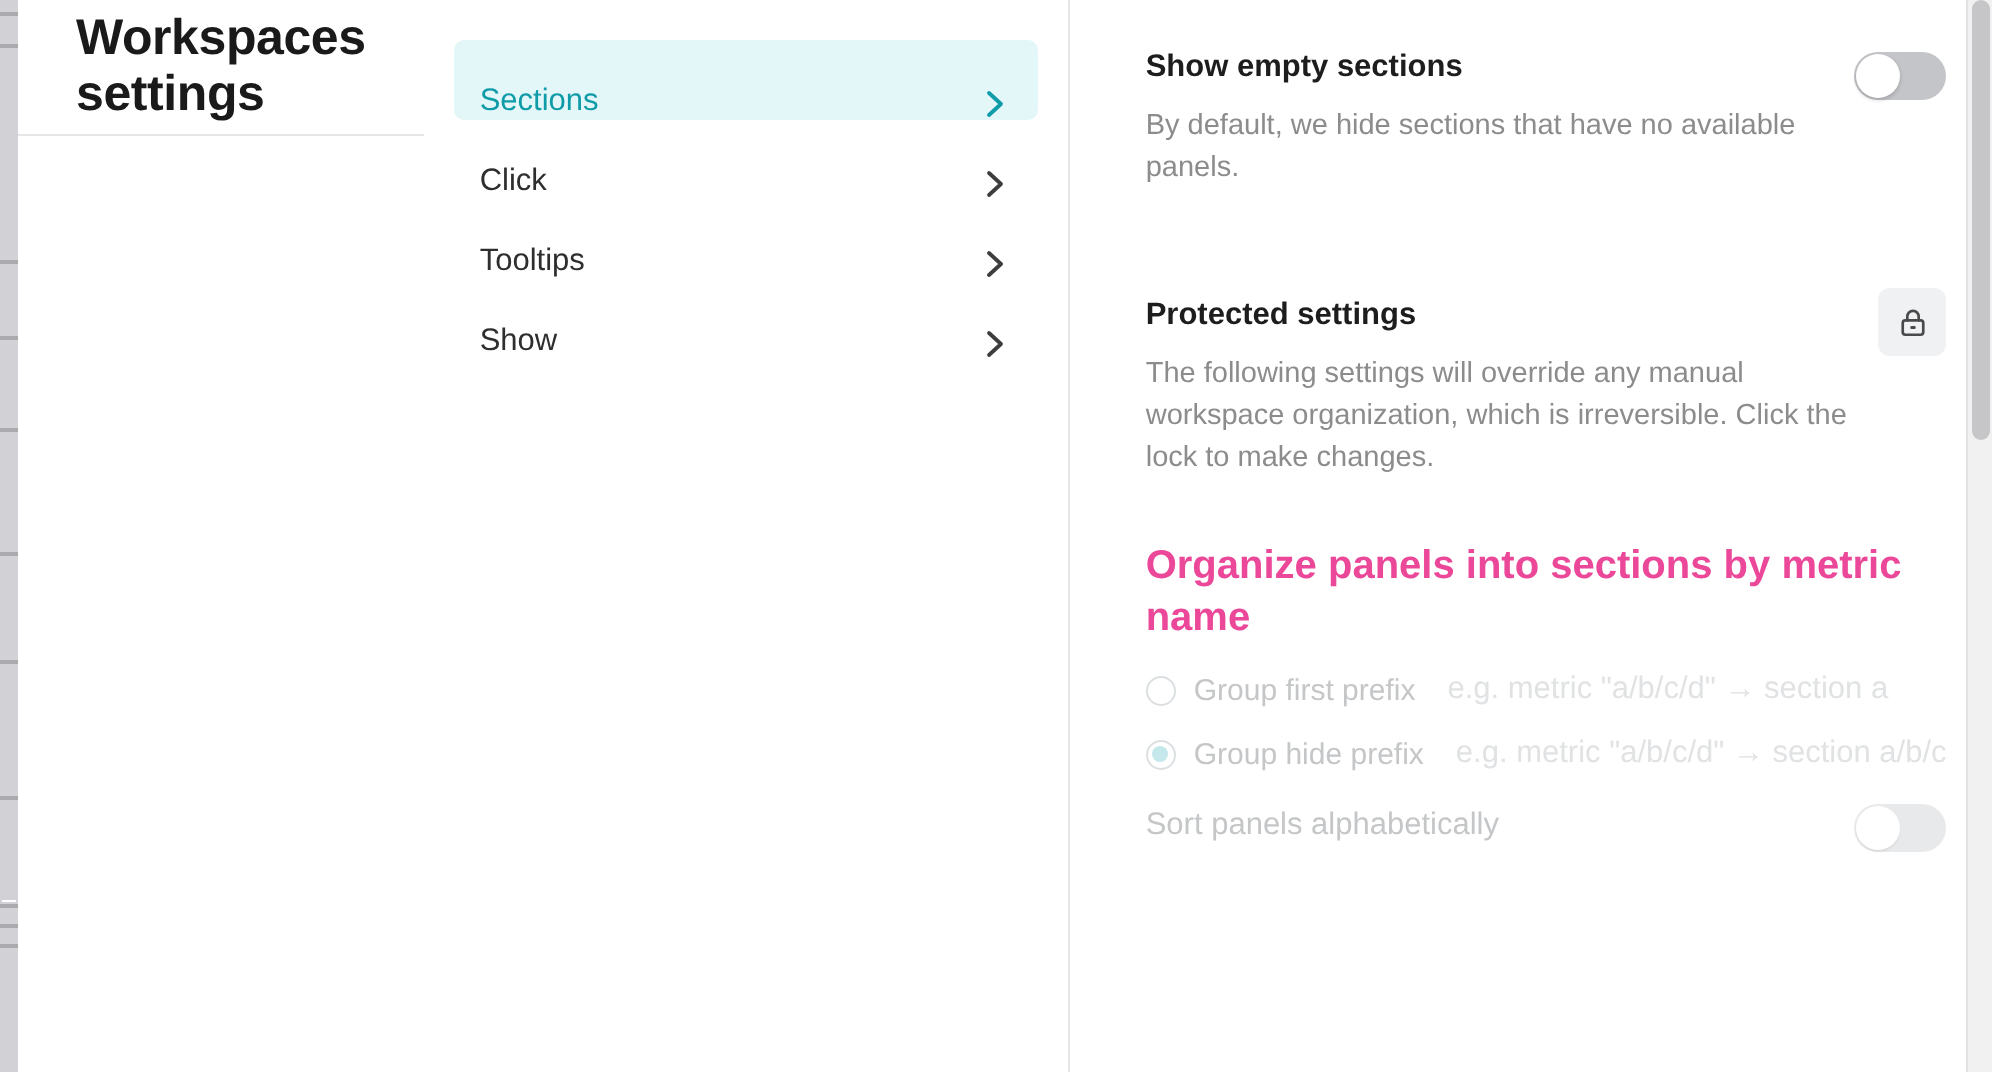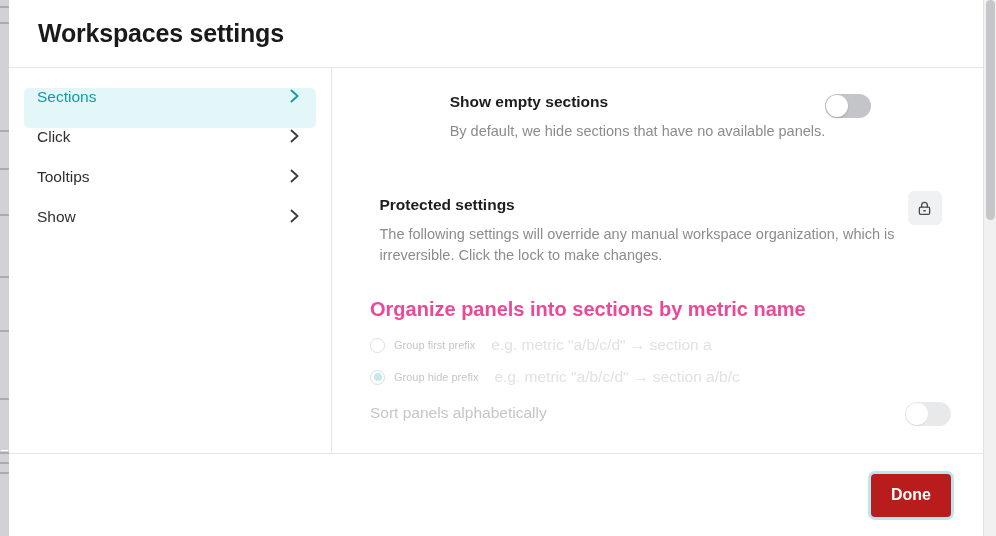--- a/index.html
+++ b/index.html
@@ -64,21 +64,21 @@
   #modal {
     position: absolute;
     left: 9px;
     top: 0;
     width: 974px;
     height: 536px;
     background: #ffffff;
     z-index: 2;
     box-sizing: border-box;
     display: flex;
-    flex-direction: column;
+    flex-direction: row;
   }
 
   
   .modal-header {
     height: 68px;
     min-height: 68px;
     border-bottom: 1px solid #e6e6e6;
     box-sizing: border-box;
     display: flex;
     align-items: center;
@@ -103,21 +103,21 @@
   .sidebar {
     width: 323px;
     min-width: 323px;
     border-right: 1px solid #e6e6e6;
     box-sizing: border-box;
     padding: 20px 15px 0 15px;
   }
   .side-item {
     height: 40px;
     display: flex;
-    align-items: flex-start;
+    align-items: flex-end;
     justify-content: space-between;
     padding: 0 14px 0 13px;
     border-radius: 5px;
     cursor: pointer;
     color: #2e2e2e;
     font-size: 15.5px;
     box-sizing: border-box;
   }
   .side-item + .side-item { margin-top: 0px; }
   .side-item.active {
@@ -237,21 +237,21 @@
   .radio.checked::after {
     content: "";
     position: absolute;
     left: 50%; top: 50%;
     transform: translate(-50%, -50%);
     width: 8px; height: 8px;
     border-radius: 50%;
     background: #c4e8ec;
   }
   .radio-label {
-    font-size: 11px;
+    font-size: 15px;
     color: #c4c6c8;
     white-space: nowrap;
   }
   .radio-hint {
     font-size: 15.5px;
     color: #e0e2e3;
     margin-left: 7px;
     white-space: nowrap;
   }
 

